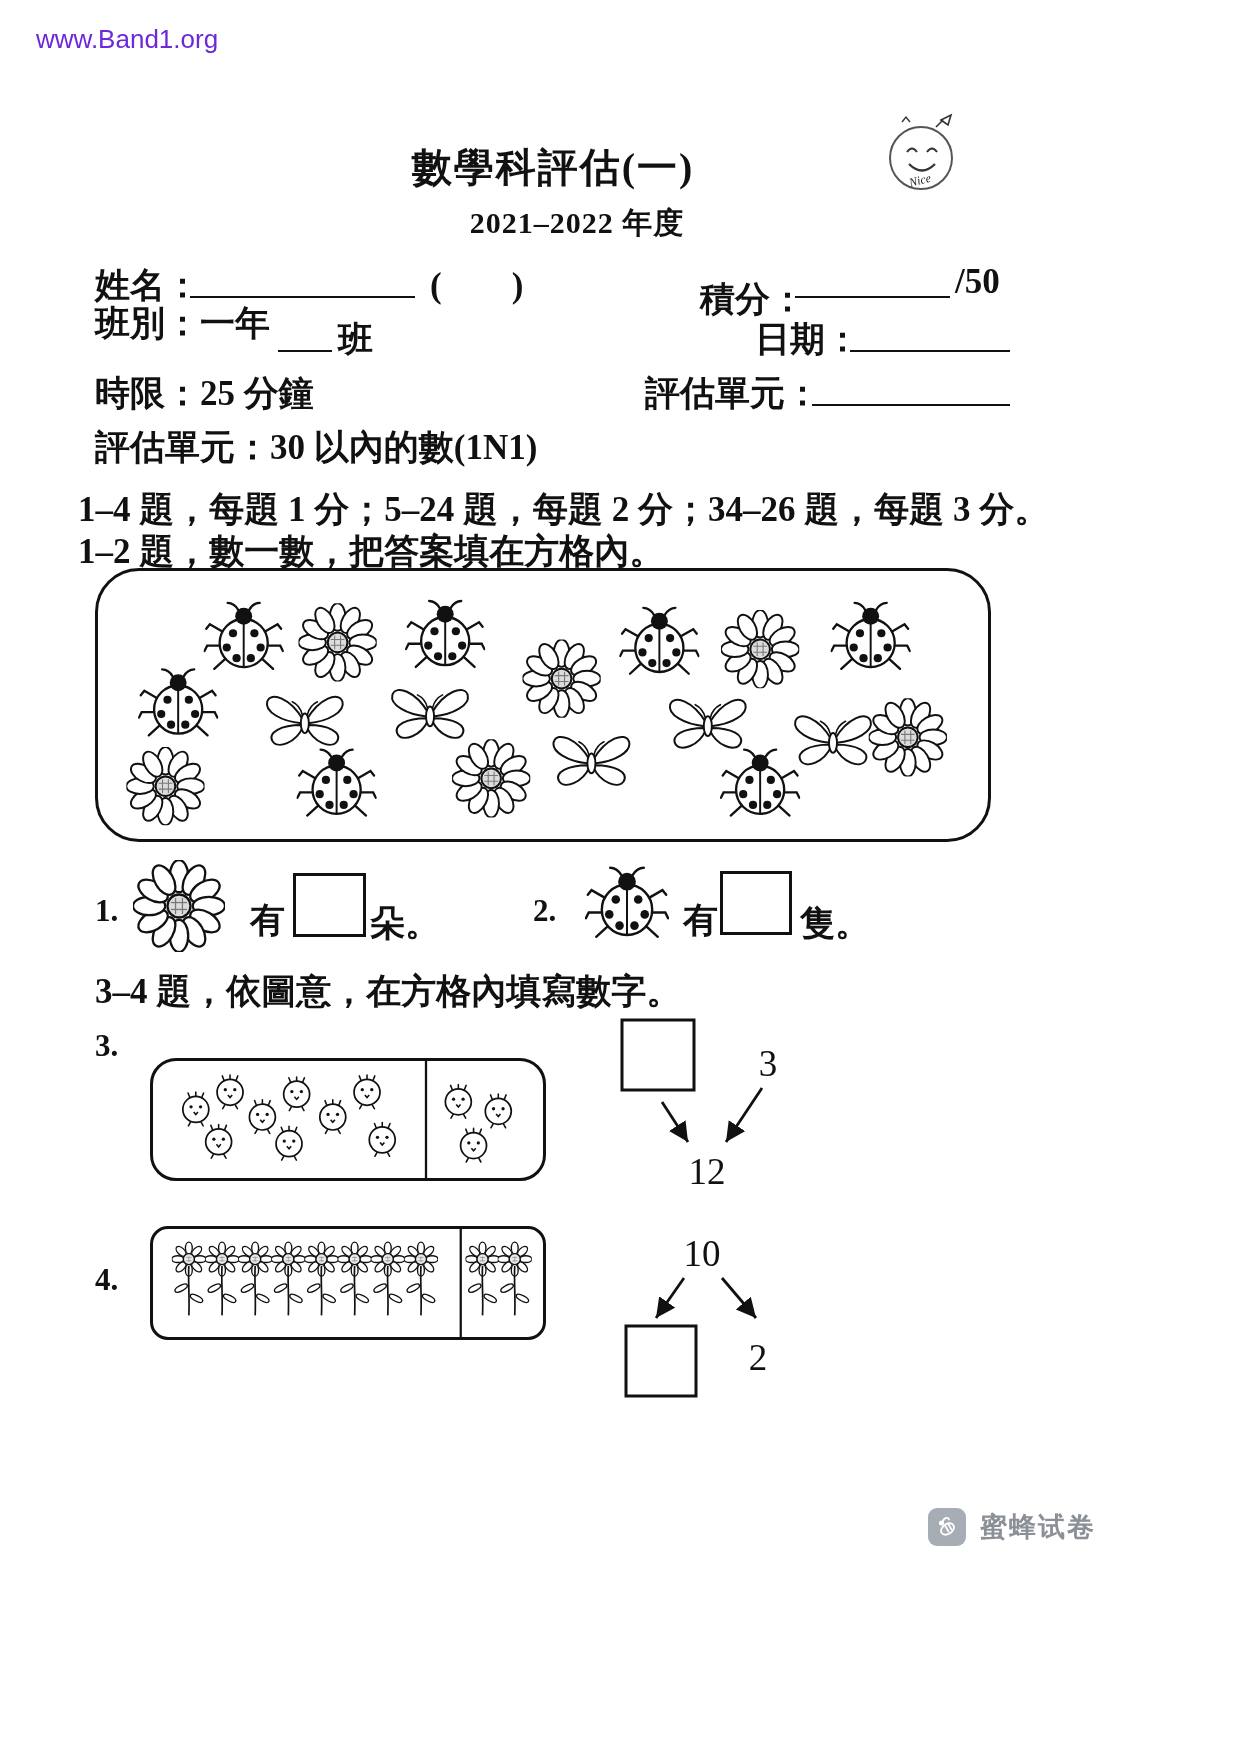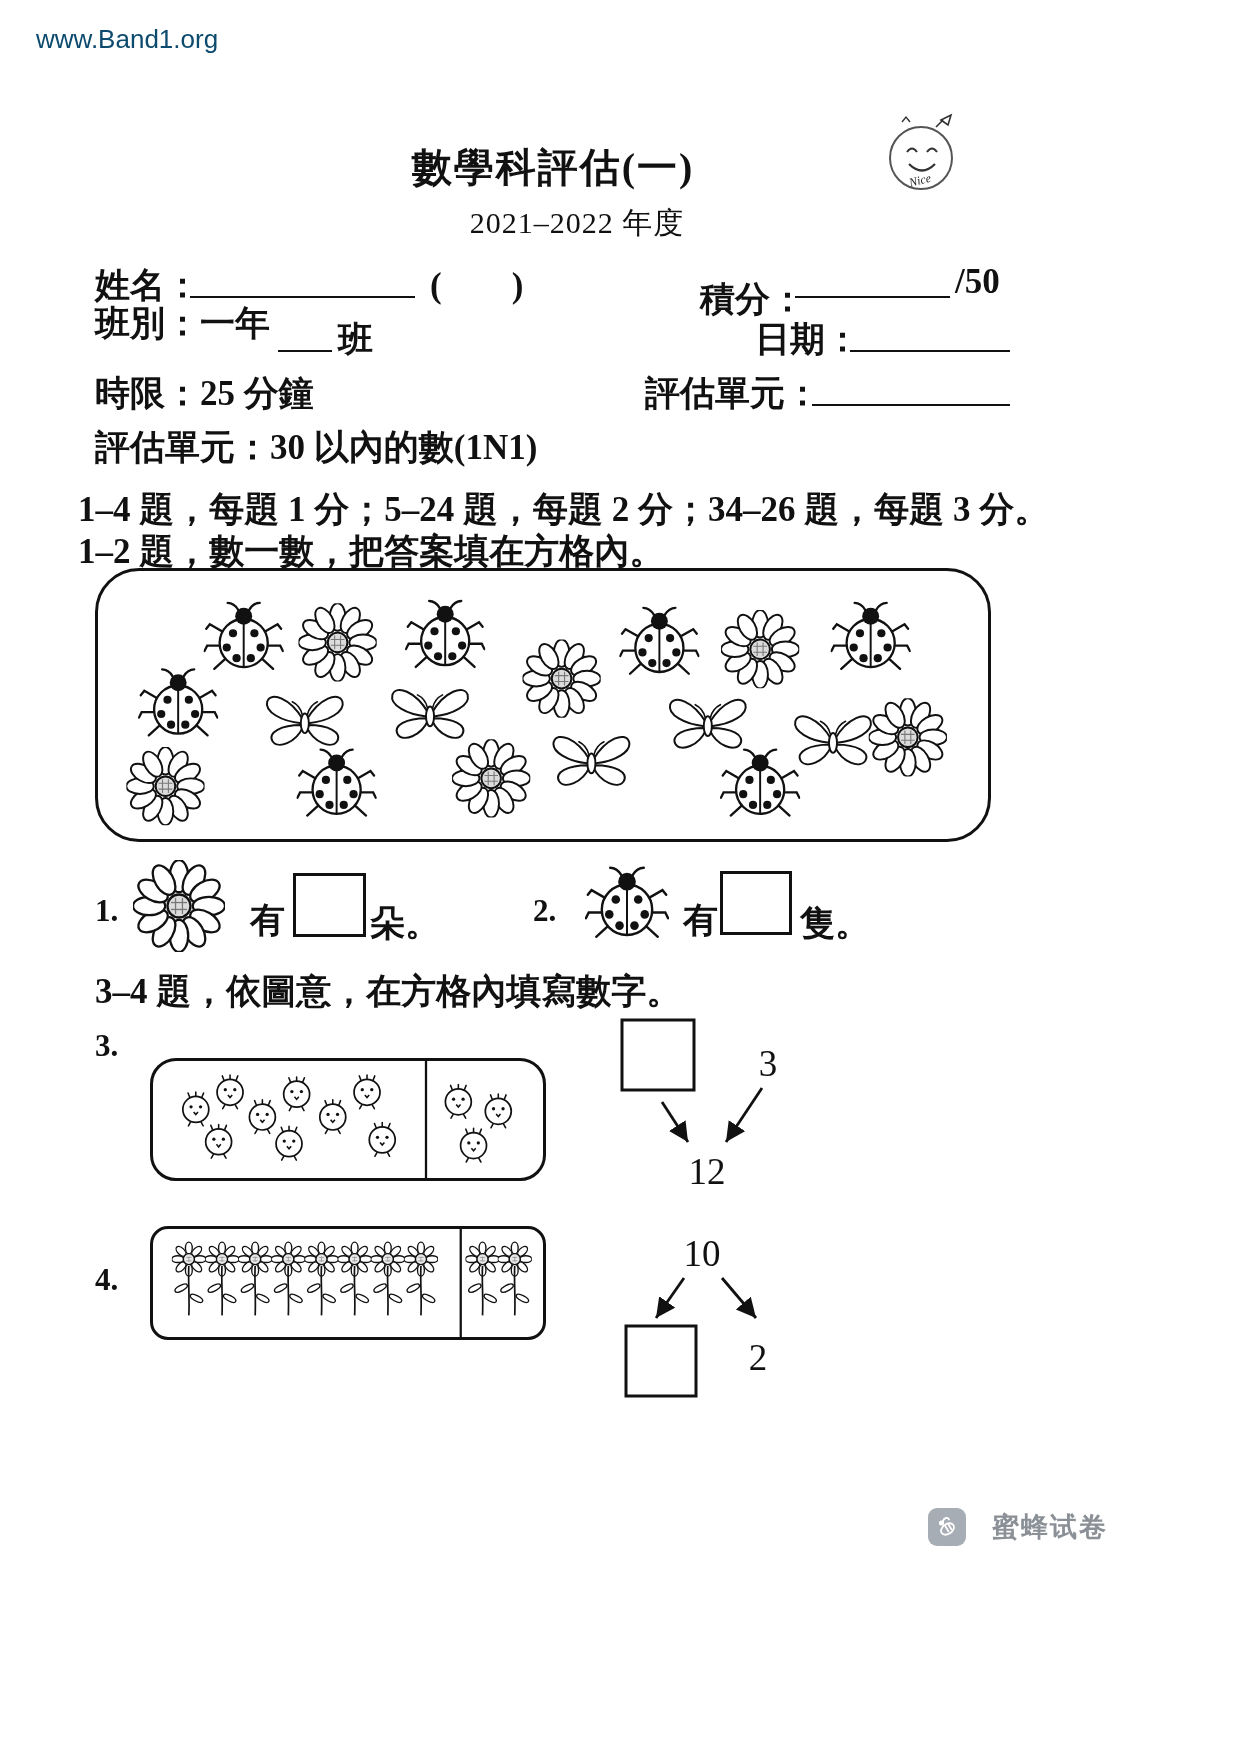--- a/index.html
+++ b/index.html
@@ -2,31 +2,31 @@
 <html><head>
 <meta charset="utf-8">
 <style>
   * { margin:0; padding:0; box-sizing:border-box; }
   html,body { background:#ffffff; }
   body {
     width:1240px; height:1754px; position:relative; overflow:hidden;
     font-family:"Liberation Serif", serif; color:#111;
   }
   .abs { position:absolute; }
-  .url { font-family:"Liberation Sans", sans-serif; font-size:26px; color:#0c4a6e; }
+  .url { font-family:"Liberation Sans", sans-serif; font-size:26px; color:#6d28d9; }
   .title { font-size:40px; font-weight:700; letter-spacing:2px; }
-  .subtitle { font-size:30px; font-weight:400; margin-top:8px; letter-spacing:1px;margin-left:48px; }
+  .subtitle { font-size:30px; font-weight:700; margin-top:8px; letter-spacing:1px;margin-left:48px; }
   .lbl { font-size:35px; font-weight:700; white-space:nowrap; }
   .qnum { font-size:31px; font-weight:700; }
   .uline { border-bottom:2.5px solid #111; height:40px; }
   .ansbox { border:3px solid #111; background:#fff; }
   .figbox { border:3px solid #111; background:#fff; }
   .figbox svg { display:block; width:100%; height:100%; }
   .bondnum { font-size:37px; font-family:"Liberation Serif", serif; fill:#111; }
-  .brandrow { display:flex; align-items:center; gap:26px; }
+  .brandrow { display:flex; align-items:center; gap:14px; }
   .bee-badge { width:38px; height:38px; border-radius:9px; background:#a7adb5;
                display:flex; align-items:center; justify-content:center; }
   .brand-text { font-family:"Liberation Sans", sans-serif; font-size:27px;
                 font-weight:700; color:#8b9097; letter-spacing:2px; }
 </style>
 </head>
 <body>
 
 <svg width="0" height="0" style="position:absolute" xmlns="http://www.w3.org/2000/svg" xmlns:xlink="http://www.w3.org/1999/xlink" aria-hidden="true">
   <defs>

